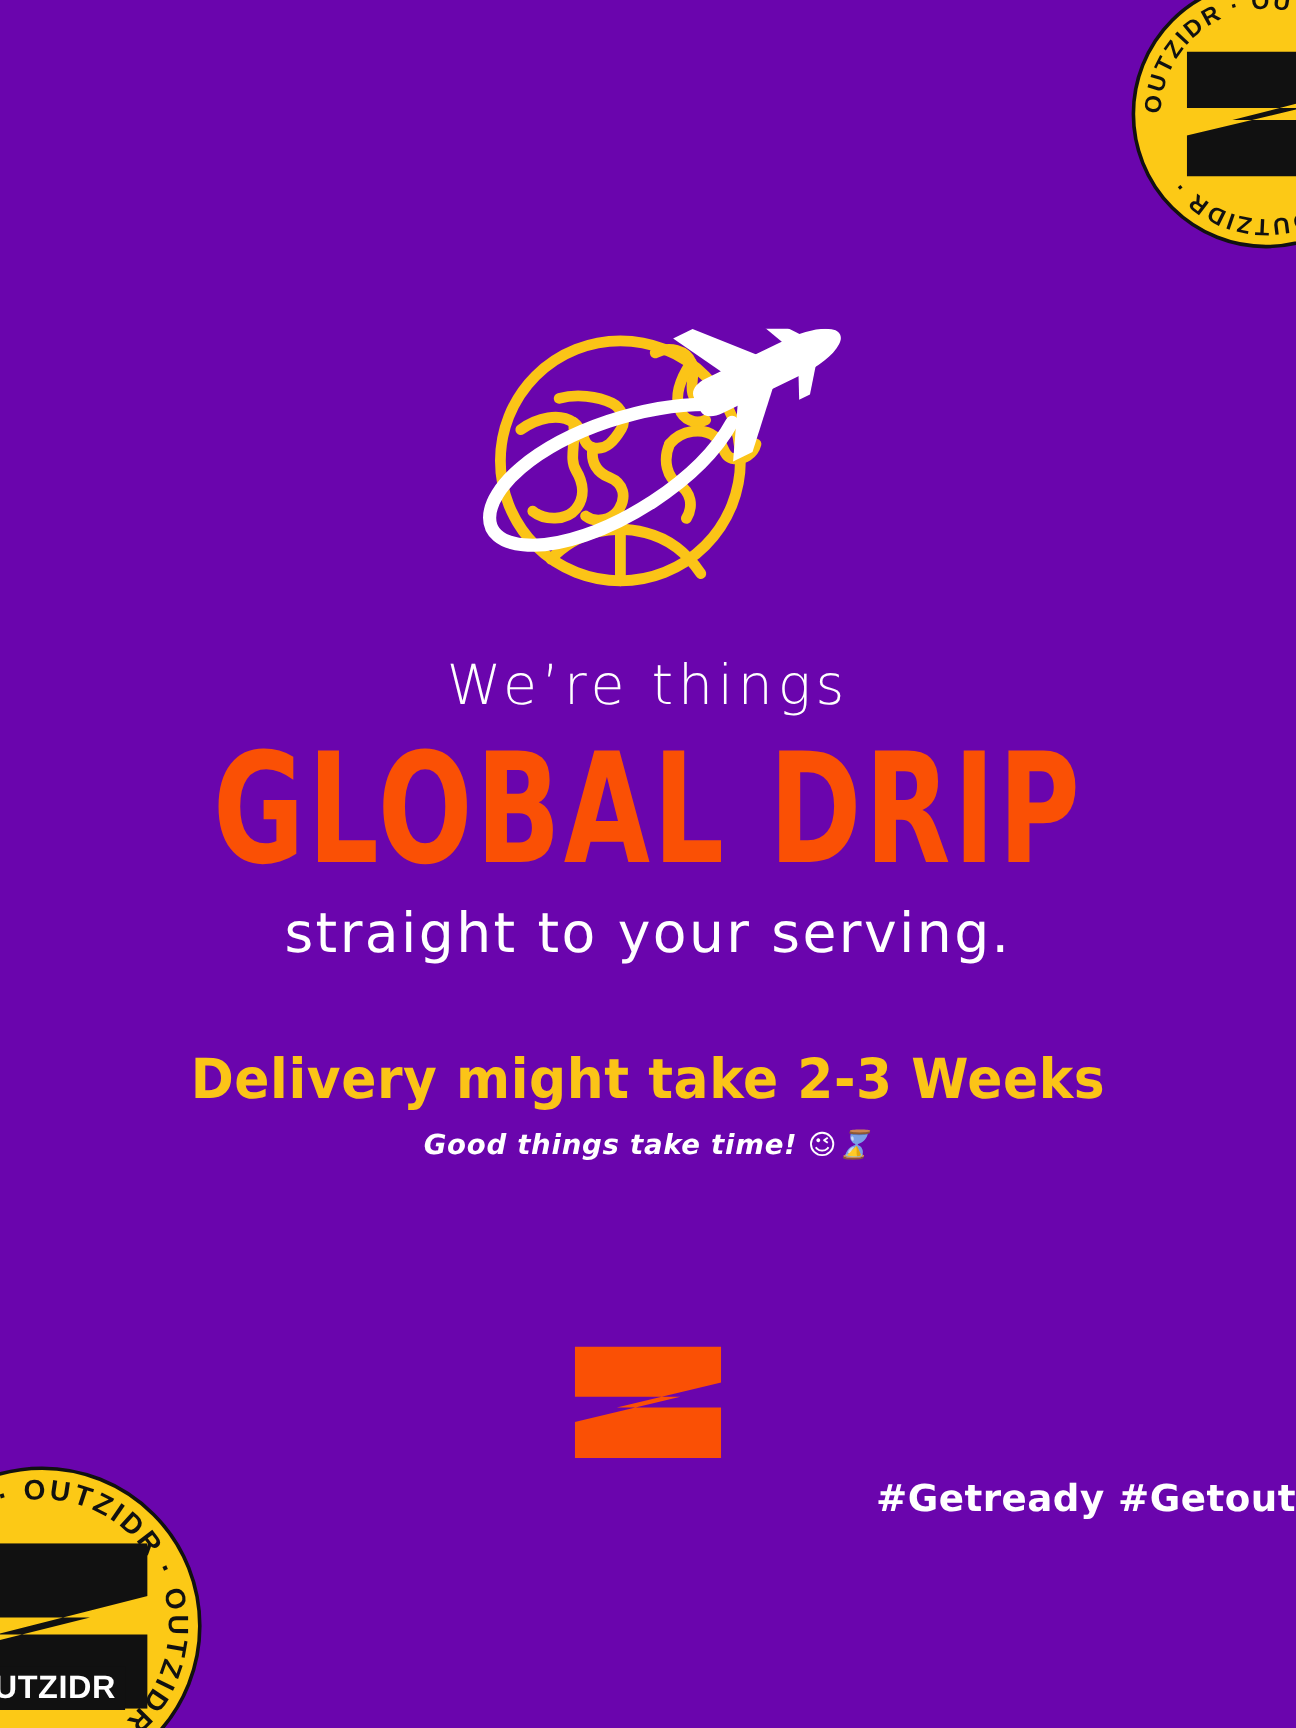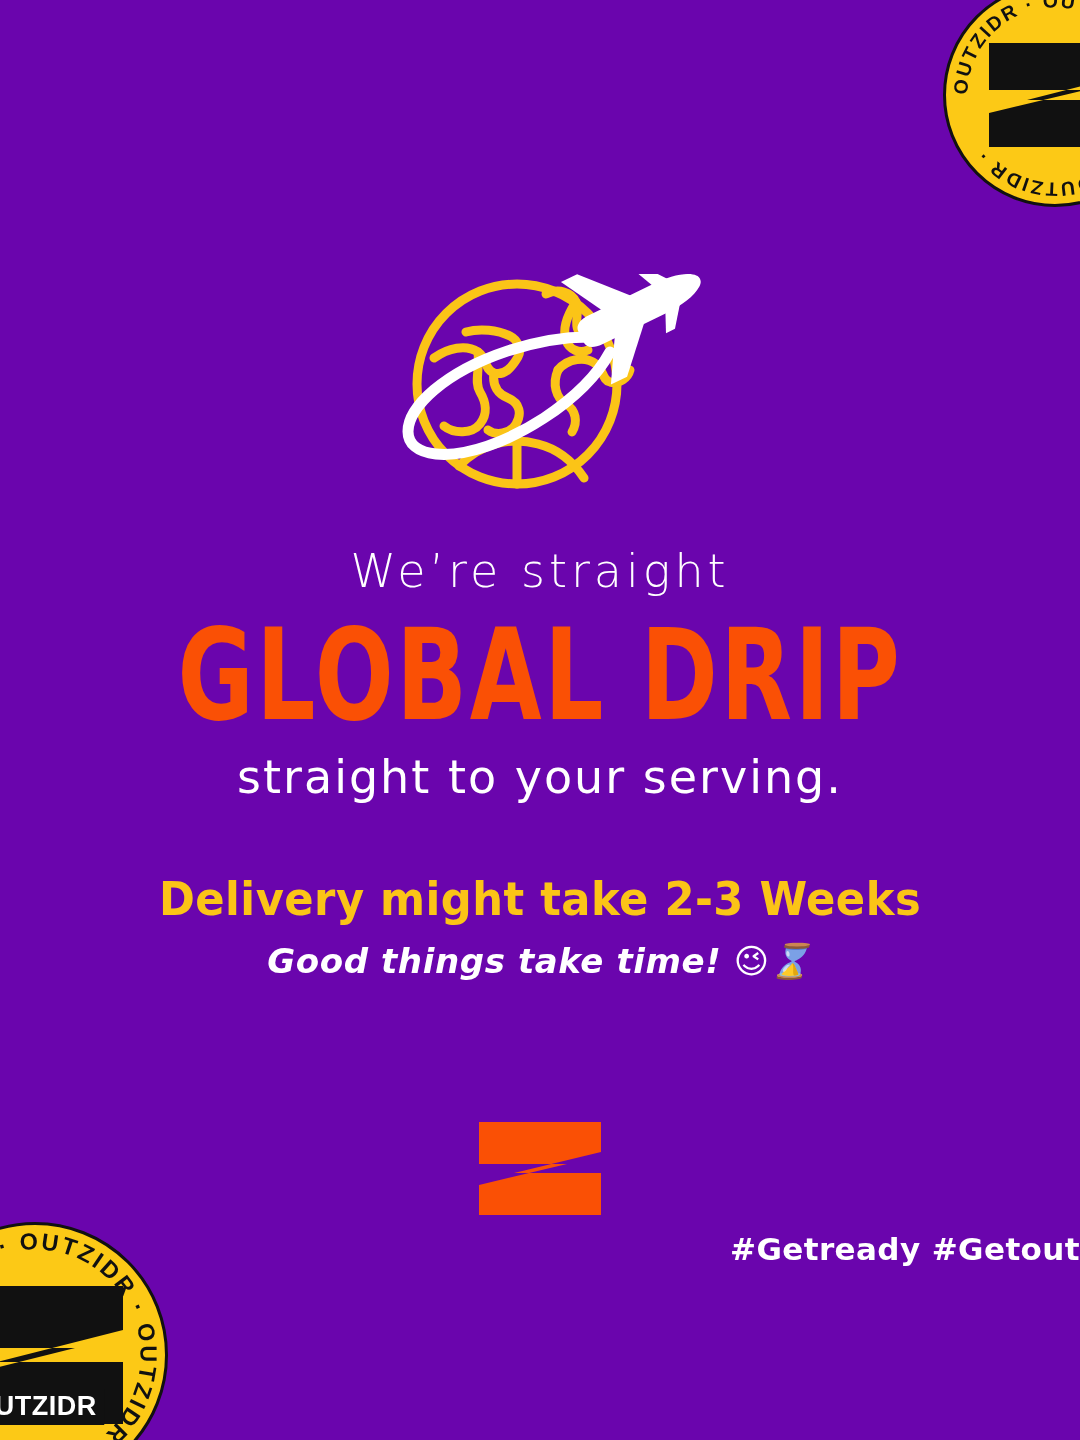--- a/index.html
+++ b/index.html
@@ -141,21 +141,21 @@
     line-height: 1.0;
     margin-top: 76px;
     transform: scaleX(0.94);
   }
 
   .line-goodthings {
     color: #FFFFFF;
     font-family: "DejaVu Sans", sans-serif;
     font-weight: bold;
     font-style: italic;
-    font-size: 34px;
+    font-size: 23px;
     letter-spacing: 0.6px;
     line-height: 1.0;
     margin-top: 22px;
   }
 
   
   .footer {
     position: absolute;
     left: 0;
     right: 0;
@@ -262,21 +262,21 @@
         <path d="M 40,48 L 14,92 L 32,92 L 72,50 Z"></path>
         <path d="M 96,24 L 86,2 L 96,2 L 112,23 Z"></path>
         <path d="M 96,48 L 86,70 L 96,70 L 112,49 Z"></path>
         <rect x="118" y="26" width="13" height="5" rx="2"></rect>
         <rect x="118" y="41" width="13" height="5" rx="2"></rect>
       </g>
     </svg>
   </div>
 
   <div class="copy">
-    <div class="line-serving">We’re straight</div>
+    <div class="line-serving">We’re things</div>
     <div class="line-headline">GLOBAL DRIP</div>
     <div class="line-doorstep">straight to your serving.</div>
     <div class="line-delivery">Delivery might take 2-3 Weeks</div>
     <div class="line-goodthings">Good things take time! 😉⌛</div>
   </div>
 
   <div class="footer">
     <div class="footer-z">
       <svg class="zmark" viewBox="0 0 122 93" xmlns="http://www.w3.org/2000/svg">
         <polygon points="0,0 122,0 122,30 35,51 122,51 122,93 0,93 0,63 88,42 0,42" fill="#FA5005"></polygon>

